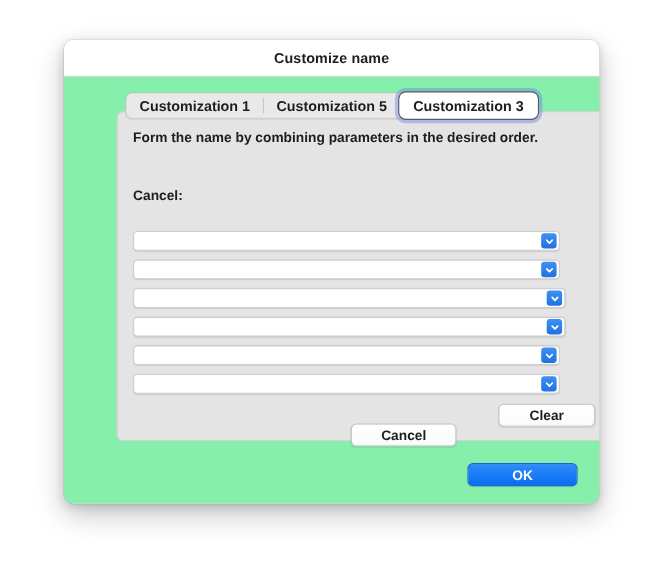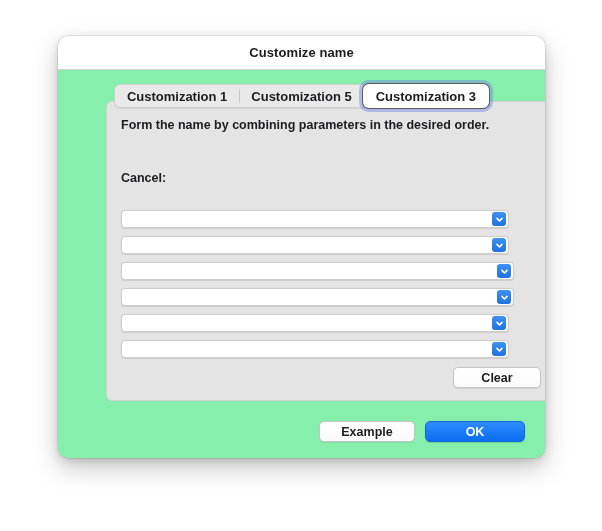--- a/index.html
+++ b/index.html
@@ -239,20 +239,21 @@
     background: linear-gradient(180deg,#2f8bff 0%, #0a6ef0 100%);
     color: #ffffff;
     font-size: 12.5px;
     font-family: "Liberation Sans", sans-serif;
     display: inline-flex;
     align-items: center;
     justify-content: center;
     box-sizing: border-box;
     box-shadow: 0 0.5px 1px rgba(0,0,0,0.14);
     cursor: default;
+    margin-top: 36px;
   }
 </style>
 </head>
 <body>
 
 <div id="dialog">
 
   <div id="titlebar">
     <span id="title-text">Customize name</span>
   </div>
@@ -348,18 +349,18 @@
 
       </div>
 
       <div id="clear-row">
         <div class="btn" id="clear-button">Clear</div>
       </div>
 
     </div>
 
     <div id="action-bar">
-      <div class="btn" id="cancel-button">Example</div>
+      <div class="btn" id="cancel-button">Cancel</div>
       <div id="ok-button">OK</div>
     </div>
 
   </div>
 </div>
 
 </body></html>

